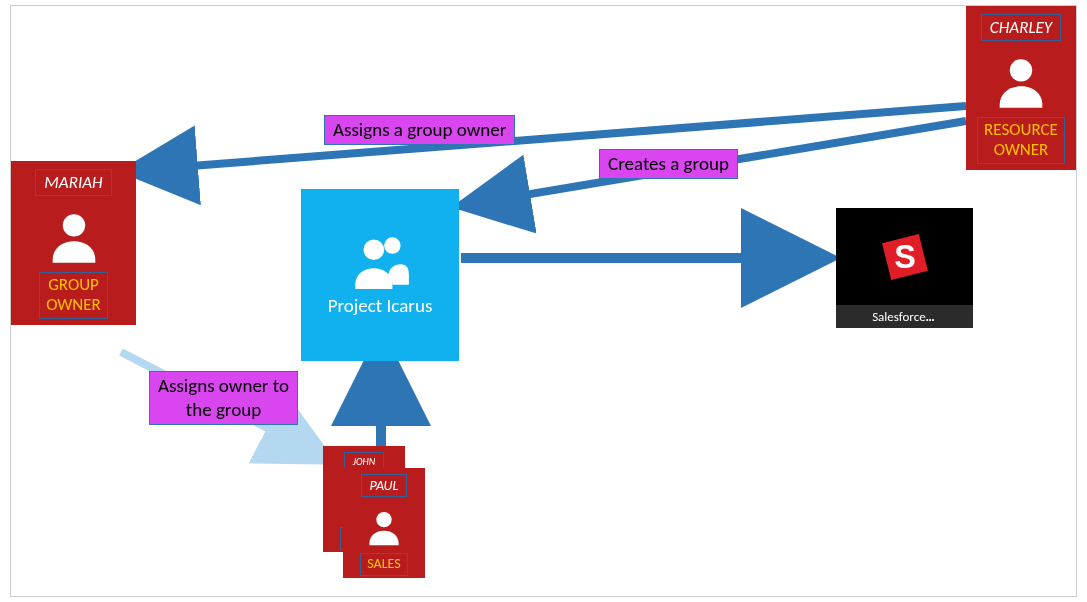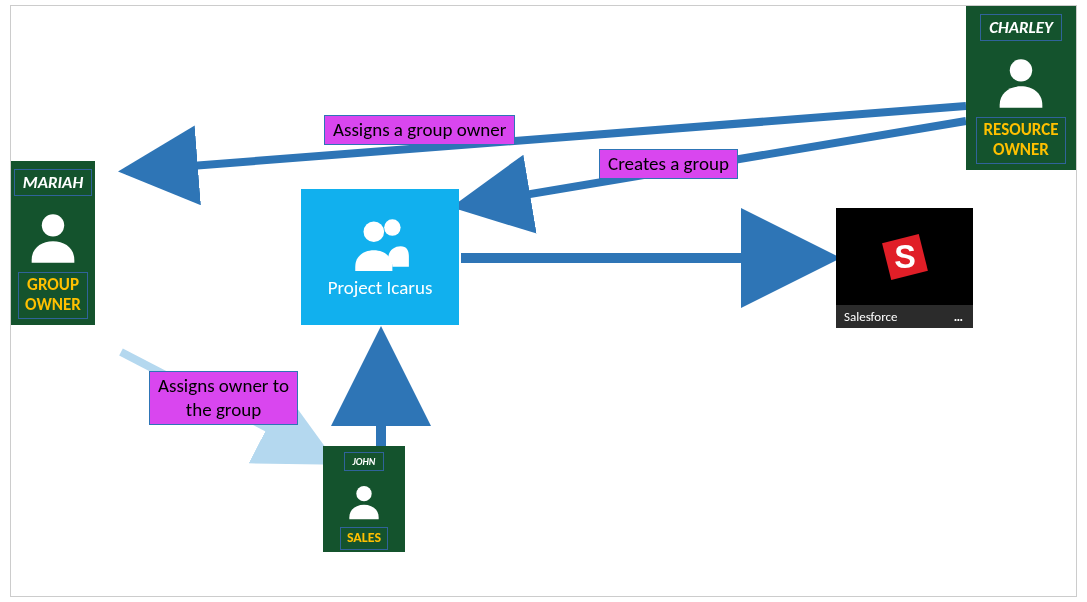--- a/index.html
+++ b/index.html
@@ -13,27 +13,26 @@
   .canvas {
     position: absolute;
     left: 10px;
     top: 5px;
     width: 1067px;
     height: 592px;
     border: 1px solid #ccc;
   }
   .person-card {
     position: absolute;
-    background: #14532d;
+    background: #b91c1c;
     display: flex;
     flex-direction: column;
     align-items: center;
     justify-content: flex-start;
     padding: 4px 6px 6px 6px;
-    font-weight: bold;
   }
   .person-name {
     border: 1px solid #30639a;
     color: #fff;
     font-style: italic;
     padding: 2px 8px;
     margin: 4px 0;
     font-size: 17px;
   }
   .person-role {
@@ -72,21 +71,21 @@
   .resource-icon {
     flex: 1;
     display: flex;
     align-items: center;
     justify-content: center;
   }
   .resource-caption {
     background: #2b2b2b;
     display: flex;
     align-items: center;
-    justify-content: space-between;
+    justify-content: center;
     padding: 4px 8px;
     font-size: 13px;
   }
   .ellipsis { letter-spacing: 2px; font-weight: bold; }
 
   .label-box {
     position: absolute;
     background: #d946ef;
     border: 1px solid #2e75b6;
     padding: 2px 8px;
@@ -131,40 +130,48 @@
 
   <div class="person-card" style="left:955px; top:0px; width:110px;">
     <div class="person-name">CHARLEY</div>
     <svg class="ico-user" width="64" height="64" viewBox="0 0 24 24" fill="#fff">
       <circle cx="12" cy="8" r="4.2"></circle>
       <path d="M4 21c0-4.4 3.6-7 8-7s8 2.6 8 7v1H4z"></path>
     </svg>
     <div class="person-role" style="white-space:pre-line;">RESOURCE<br>OWNER</div>
   </div>
 
-  <div class="person-card" style="left:0px; top:155px; width:84px;">
+  <div class="person-card" style="left:0px; top:155px; width:125px;">
     <div class="person-name">MARIAH</div>
     <svg class="ico-user" width="64" height="64" viewBox="0 0 24 24" fill="#fff">
       <circle cx="12" cy="8" r="4.2"></circle>
       <path d="M4 21c0-4.4 3.6-7 8-7s8 2.6 8 7v1H4z"></path>
     </svg>
     <div class="person-role" style="white-space:pre-line;">GROUP<br>OWNER</div>
   </div>
 
   <div class="person-card" style="left:312px; top:440px; width:82px; padding:2px 4px;">
     <div class="person-name" style="font-size:10px;">JOHN</div>
     <svg class="ico-user" width="44" height="44" viewBox="0 0 24 24" fill="#fff">
       <circle cx="12" cy="8" r="4.2"></circle>
       <path d="M4 21c0-4.4 3.6-7 8-7s8 2.6 8 7v1H4z"></path>
     </svg>
     <div class="person-role small">SALES</div>
   </div>
 
-
-  <div class="group-tile" style="left:290px; top:183px; width:158px; height:136px;">
+  <div class="person-card" style="left:332px; top:462px; width:82px; padding:2px 4px;">
+    <div class="person-name" style="font-size:14px;">PAUL</div>
+    <svg class="ico-user" width="44" height="44" viewBox="0 0 24 24" fill="#fff">
+      <circle cx="12" cy="8" r="4.2"></circle>
+      <path d="M4 21c0-4.4 3.6-7 8-7s8 2.6 8 7v1H4z"></path>
+    </svg>
+    <div class="person-role small">SALES</div>
+  </div>
+
+  <div class="group-tile" style="left:290px; top:183px; width:158px; height:172px;">
     <svg width="66" height="60" viewBox="0 0 32 28" fill="#fff">
       <circle cx="13" cy="9" r="5"></circle>
       <circle cx="22" cy="7" r="4"></circle>
       <path d="M4 26c0-5 4-8 9-8s9 3 9 8v2H4z"></path>
       <path d="M20 22c0-4 3-6 6-6s4 2 4 5v5h-8c0-1 0-2-2-4z"></path>
     </svg>
     <div class="lbl">Project Icarus</div>
   </div>
 
   <div class="resource-tile" style="left:825px; top:202px; width:137px; height:120px;">

